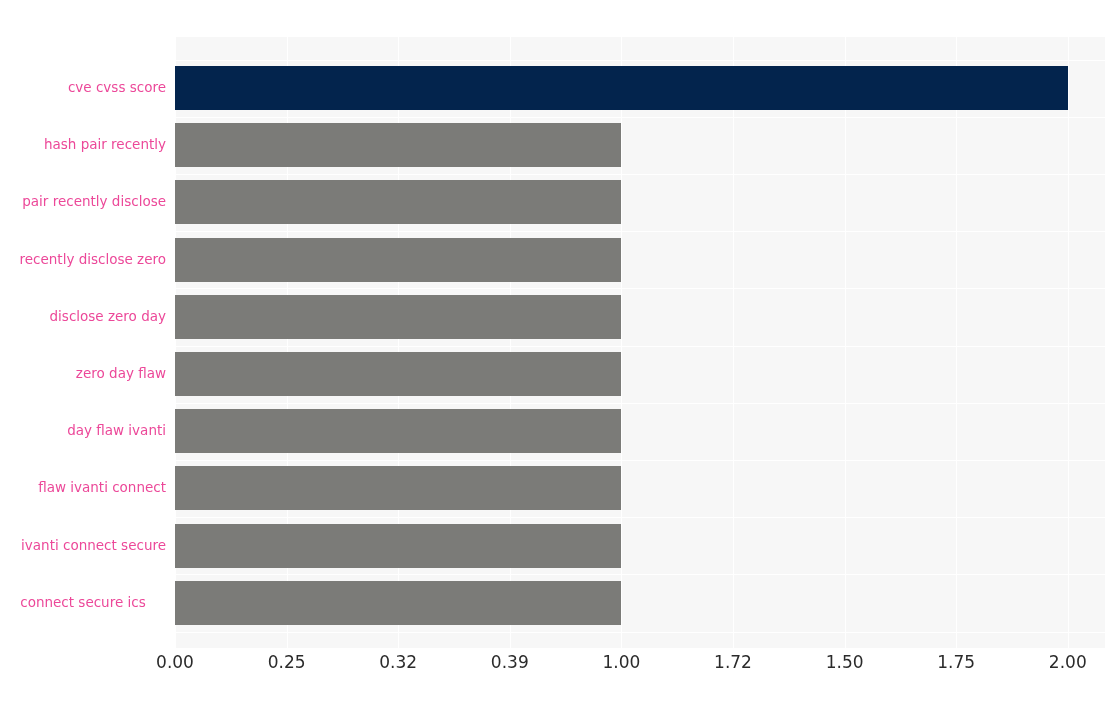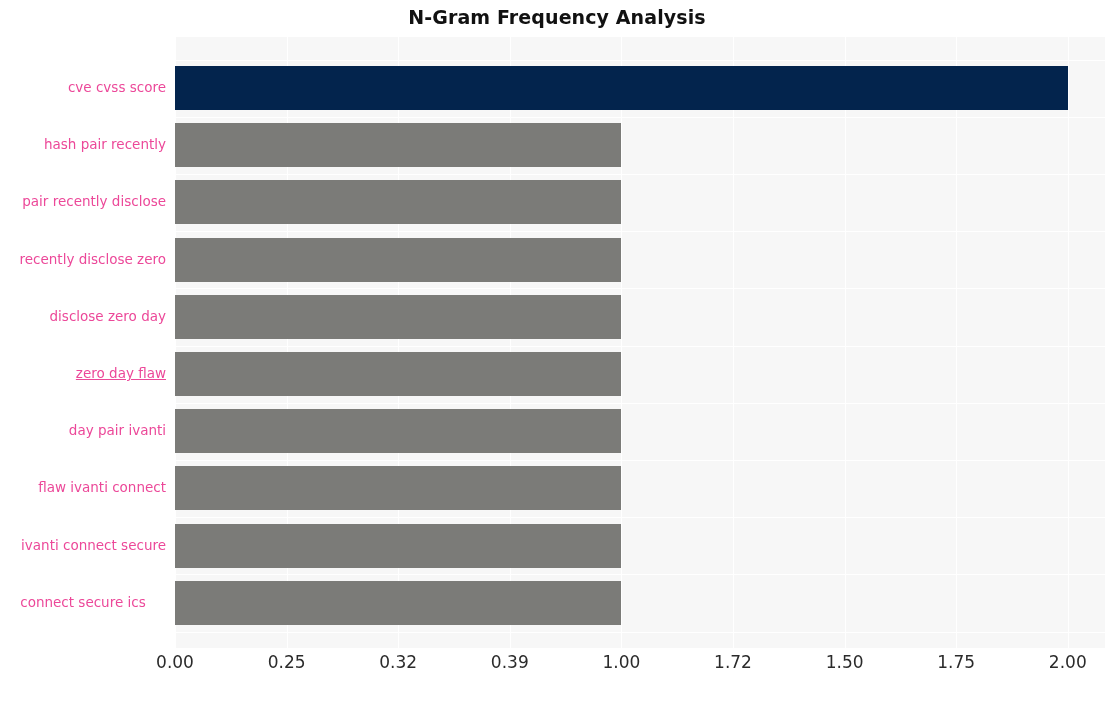--- a/index.html
+++ b/index.html
@@ -98,21 +98,20 @@
     text-align: center;
     font-size: 13.5px;
     color: #2b2b2b;
   }
 </style>
 </head>
 <body>
 
 <div id="figure">
 
-  <div id="chart-title">N-Gram Frequency Analysis</div>
 
   <div id="plot-area">
     <div id="gridlines-v">
         <div class="gridline-v" style="left: 0px;"></div>
         <div class="gridline-v" style="left: 111.602px;"></div>
         <div class="gridline-v" style="left: 223.204px;"></div>
         <div class="gridline-v" style="left: 334.805px;"></div>
         <div class="gridline-v" style="left: 446.407px;"></div>
         <div class="gridline-v" style="left: 558.009px;"></div>
         <div class="gridline-v" style="left: 669.611px;"></div>
@@ -145,22 +144,22 @@
         <div class="bar" title="connect secure ics: 1" style="top: 543.8px; width: 446.407px; background: rgb(123, 123, 120);"></div>
       </div>
   </div>
 
   <div id="ytick-labels">
       <div class="ytick-wrap" style="top: 79px;">cve cvss score</div>
       <div class="ytick-wrap" style="top: 136.2px;">hash pair recently</div>
       <div class="ytick-wrap" style="top: 193.4px;">pair recently disclose</div>
       <div class="ytick-wrap" style="top: 250.6px;">recently disclose zero</div>
       <div class="ytick-wrap" style="top: 307.8px;">disclose zero day</div>
-      <div class="ytick-wrap" style="top: 365px; text-decoration: underline;">zero day flaw</div>
-      <div class="ytick-wrap" style="top: 422.2px;">day pair ivanti</div>
+      <div class="ytick-wrap" style="top: 365px;">zero day flaw</div>
+      <div class="ytick-wrap" style="top: 422.2px;">day flaw ivanti</div>
       <div class="ytick-wrap" style="top: 479.4px;">flaw ivanti connect</div>
       <div class="ytick-wrap" style="top: 536.6px;">ivanti connect secure</div>
       <div class="ytick-wrap" style="top: 593.8px; text-align: center;">connect secure ics</div>
     </div>
   <div id="xtick-labels">
       <div class="xtick" style="left: 175px;">0.00</div>
       <div class="xtick" style="left: 286.602px;">0.25</div>
       <div class="xtick" style="left: 398.204px;">0.32</div>
       <div class="xtick" style="left: 509.805px;">0.39</div>
       <div class="xtick" style="left: 621.407px;">1.00</div>

